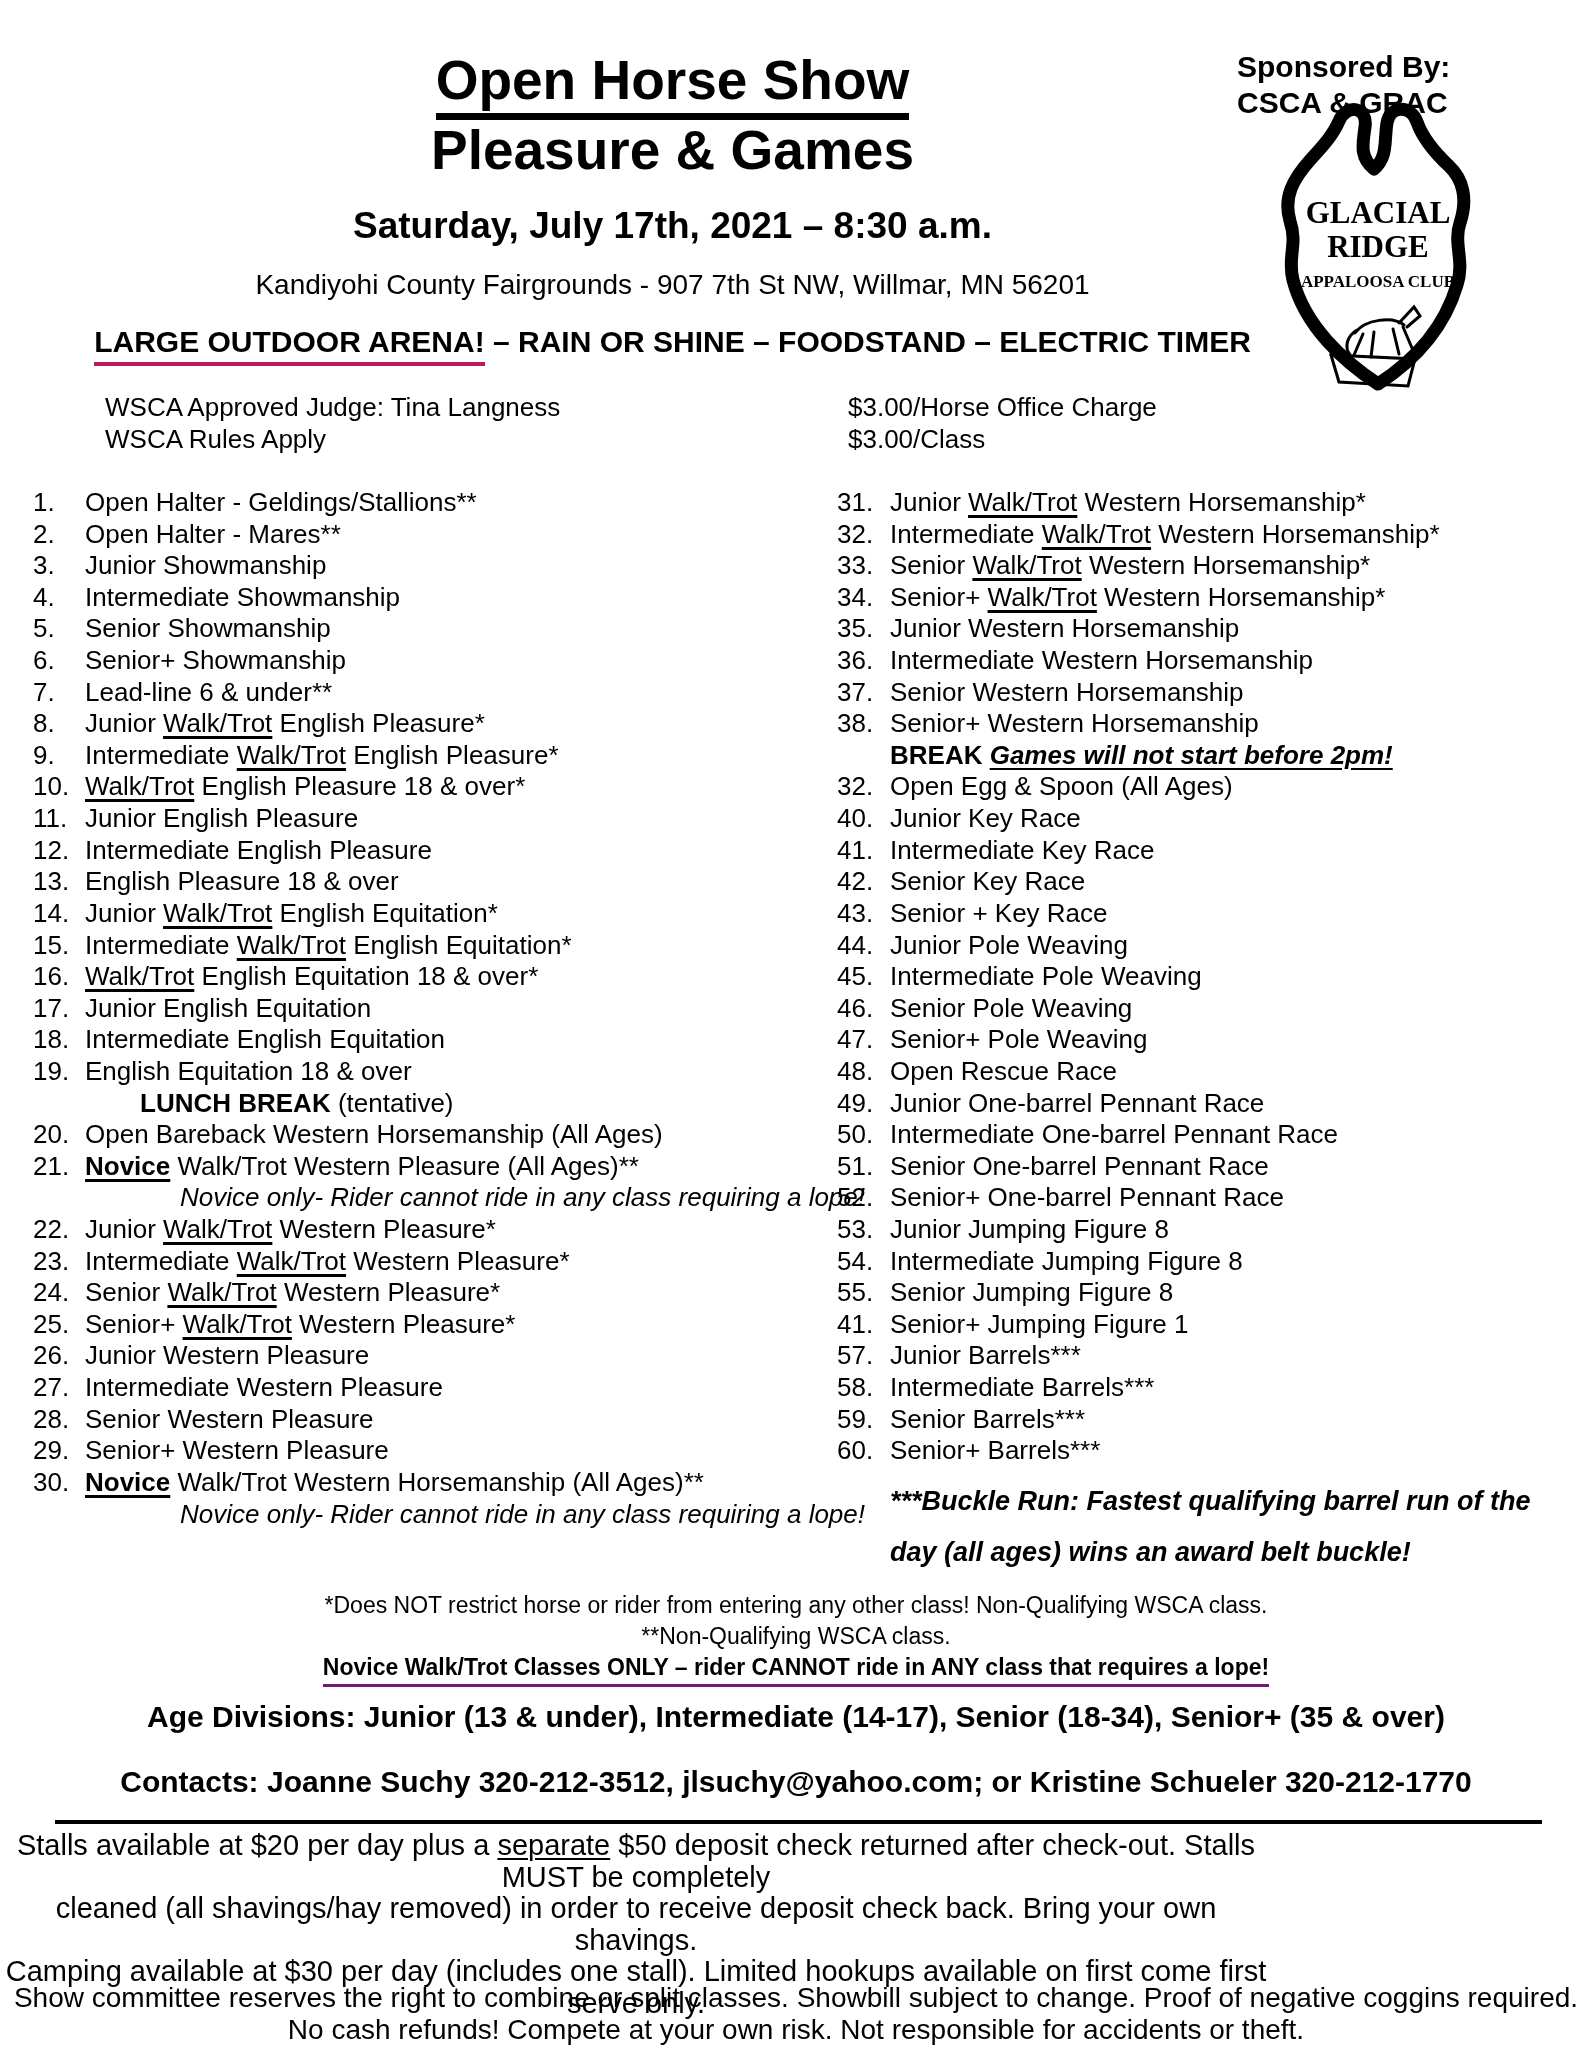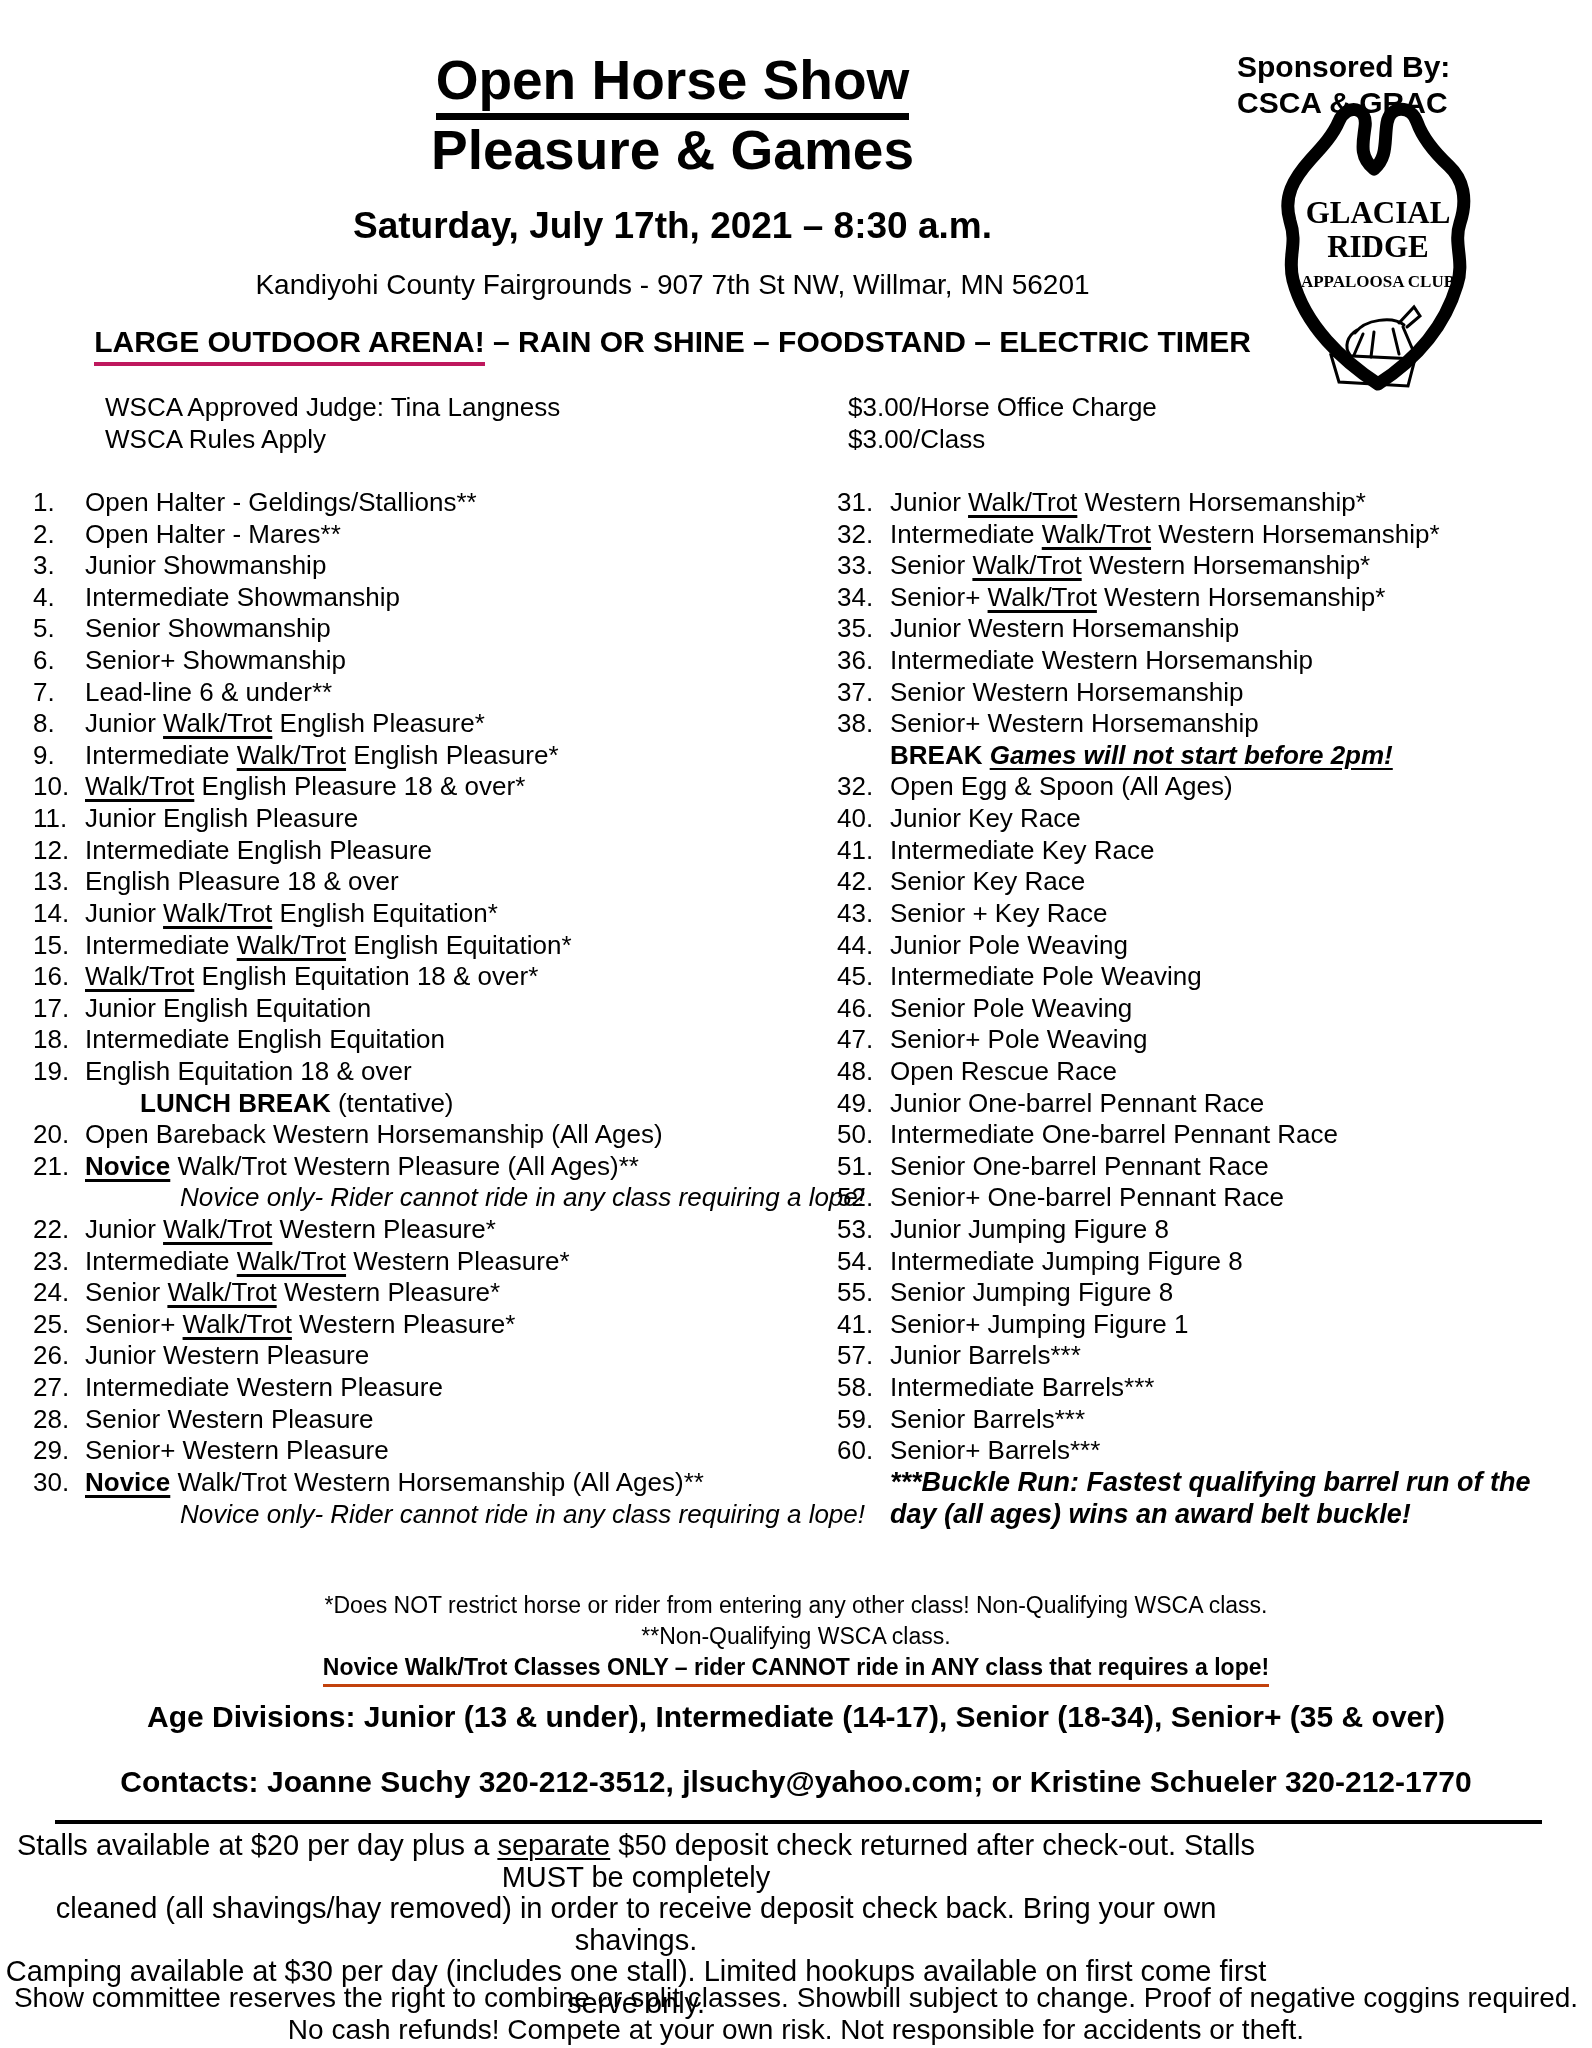--- a/index.html
+++ b/index.html
@@ -26,30 +26,30 @@
   
   .col{position:absolute;top:487px;font-size:26px;line-height:31.62px;white-space:nowrap;}
   .col-left{left:33px;width:760px;}
   .col-right{left:837px;width:740px;}
   .row{height:31.62px;}
   .num{display:inline-block;width:52px;}
   .col-right .num{width:53px;}
   .row.center{padding-left:107px;}
   .row.note{padding-left:147px;font-style:italic;}
   .row.sub{padding-left:53px;}
-  .row.foot{padding-left:53px;font-weight:bold;font-style:italic;font-size:27px;}
+  .row.foot{padding-left:53px;font-weight:bold;font-style:italic;font-size:27px;margin-top:19px;}
   .b{font-weight:bold;}
   .i{font-style:italic;}
   .u{text-decoration:underline;text-decoration-thickness:2.5px;text-underline-offset:4px;}
   .b.u{text-decoration-thickness:3px;}
   .row.sub .u{text-decoration-thickness:3px;text-decoration:underline;}
   
   .footnotes{position:absolute;left:0;top:1590px;width:1592px;text-align:center;font-size:23px;line-height:31px;}
   .fn3{font-weight:bold;}
-  .fn3 .uline{display:inline-block;border-bottom:3px solid #c2410c;padding-bottom:1px;}
+  .fn3 .uline{display:inline-block;border-bottom:3px solid #701a75;padding-bottom:1px;}
   .agediv{position:absolute;left:0;top:1699px;width:1592px;text-align:center;font-size:30px;font-weight:bold;line-height:36px;}
   .contacts{position:absolute;left:0;top:1764px;width:1592px;text-align:center;font-size:30px;font-weight:bold;line-height:36px;}
   .rule{position:absolute;left:55px;top:1820px;width:1487px;height:4px;background:#000;}
   .stalls{position:absolute;left:0;top:1830px;width:1272px;text-align:center;font-size:29px;line-height:31.5px;}
   .stalls .u{text-decoration-thickness:2px;text-underline-offset:3px;}
   .disclaimer{position:absolute;left:0;top:1982px;width:1592px;text-align:center;font-size:28px;line-height:31.5px;}
   .logo-text{font-family:"Liberation Serif","DejaVu Serif",serif;font-weight:bold;}
 </style>
 </head>
 <body>

